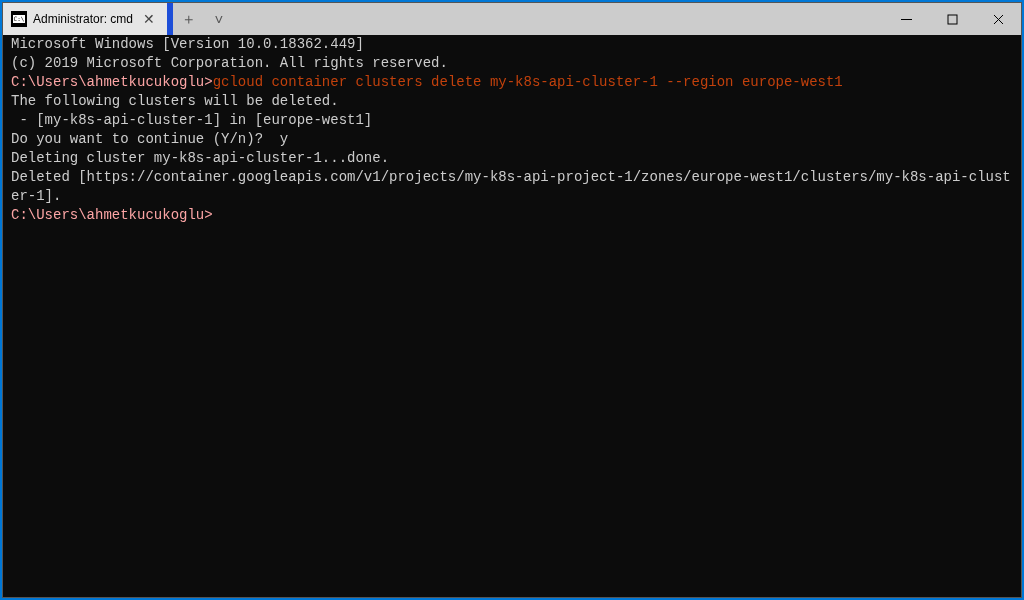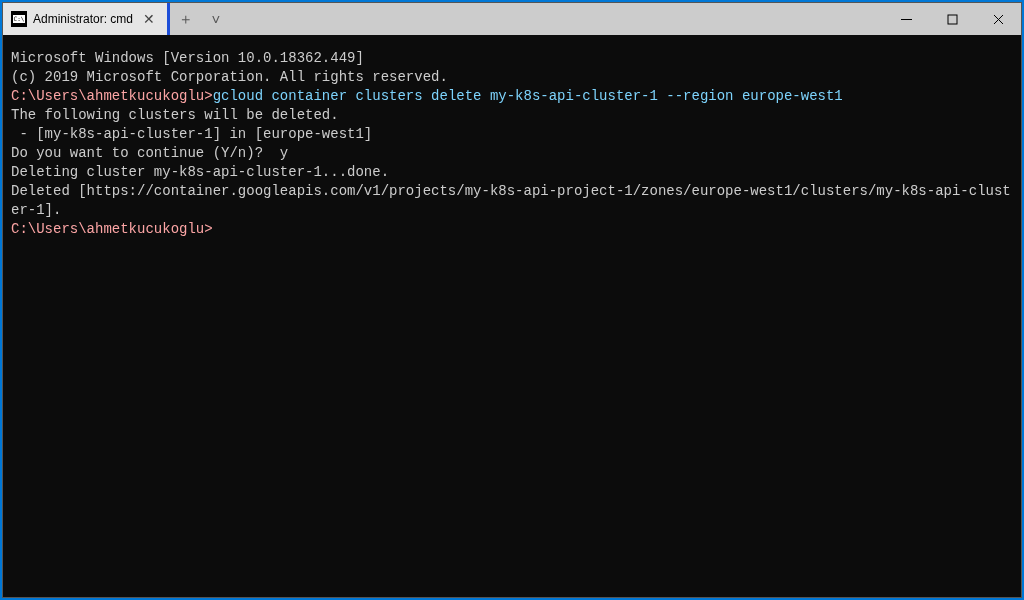--- a/index.html
+++ b/index.html
@@ -25,21 +25,21 @@
       display: flex;
       align-items: stretch;
     }
     .tab {
       display: flex;
       align-items: center;
       background: #e6e6e6;
       padding: 0 8px 0 8px;
       gap: 6px;
       min-width: 140px;
-      border-right: 3px solid #1d4ed8;
+      border-right: 6px solid #1d4ed8;
     }
     .tab-icon {
       width: 16px;
       height: 16px;
       background: #000;
       display: flex;
       align-items: center;
       justify-content: center;
     }
     .tab-icon-inner {
@@ -91,28 +91,28 @@
       cursor: pointer;
     }
     .win-btn svg { width: 11px; height: 11px; }
     .terminal {
       flex: 1;
       background: #0c0c0c;
       color: #ccc;
       font-family: Consolas, "Courier New", monospace;
       font-size: 14px;
       line-height: 19px;
-      padding: 14px 8px;
+      padding: 0 8px;
       white-space: pre-wrap;
       word-break: break-all;
       overflow: hidden;
     }
     .line { display: block; }
     .prompt { color: #fca5a5; }
-    .cmd { color: #7dd3fc; }
+    .cmd { color: #c2410c; }
   </style>
 </head>
 <body>
 
 <div class="window">
   <div class="titlebar">
     <div class="tab">
       <span class="tab-icon">
         <span class="tab-icon-inner">C:\</span>
       </span>

